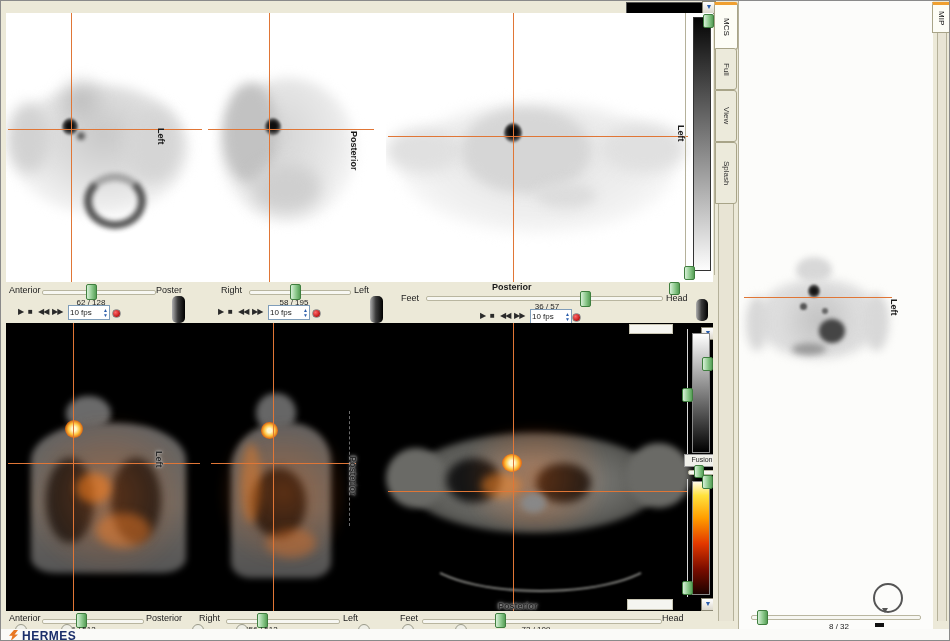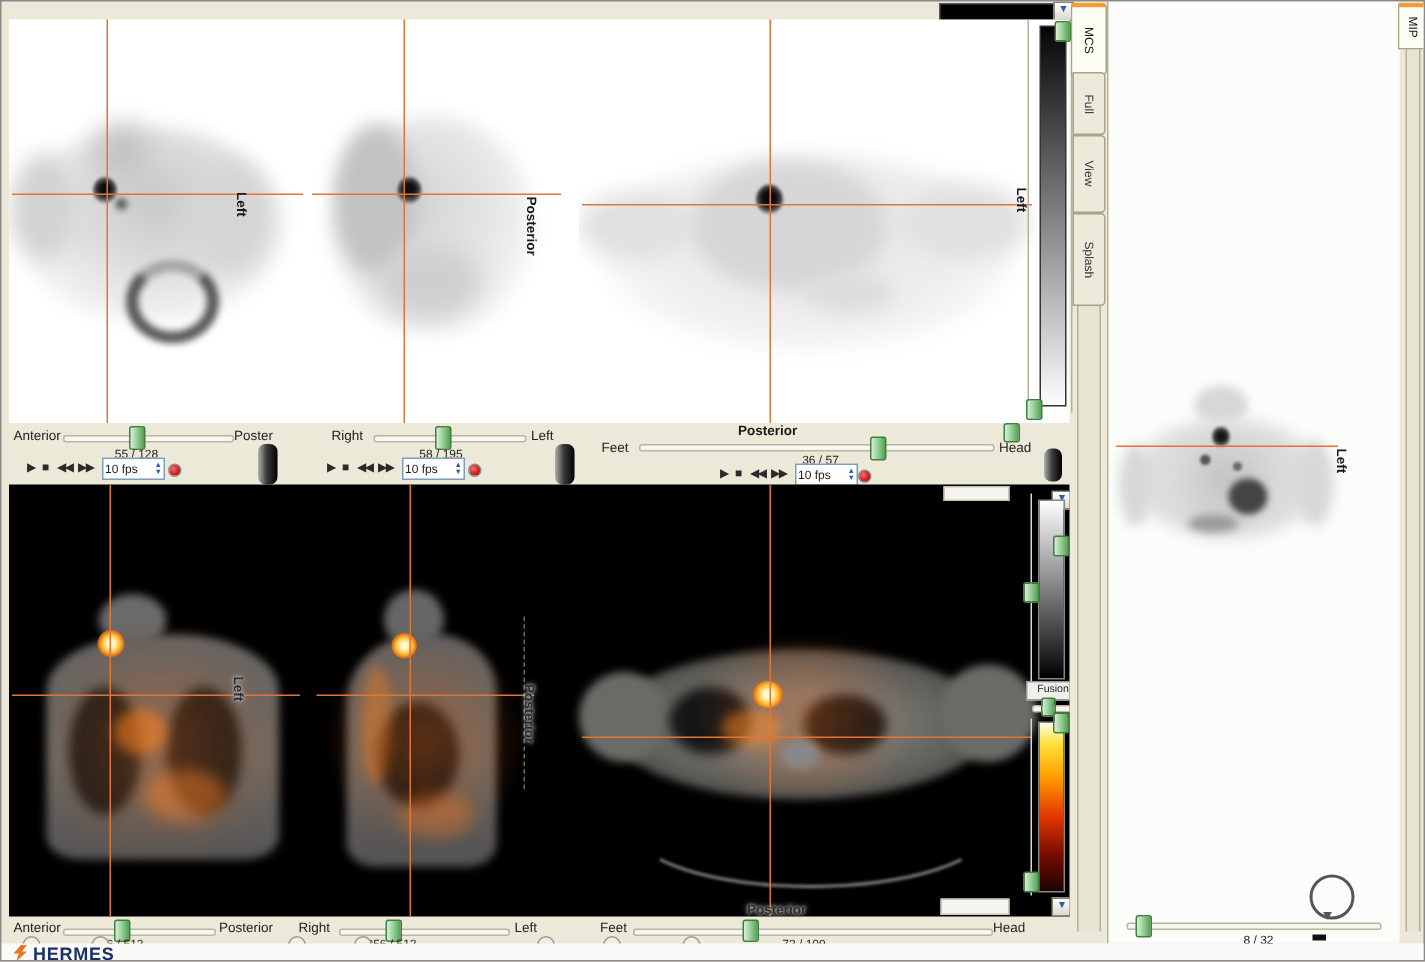--- a/index.html
+++ b/index.html
@@ -84,21 +84,21 @@
   <div class="p" style="left:687px;top:4px;width:16px;height:252px;background:linear-gradient(#050505,#fdfdfd);border:1px solid #333"></div>
   <div class="p handle" style="left:697px;top:1px;height:12px"></div>
   <div class="p handle" style="left:678px;top:253px;height:12px"></div>
 </div>
 
 <div class="p" style="left:5px;top:281px;width:707px;height:41px">
 
   <div class="p slabel" style="left:3px;top:3px">Anterior</div>
   <div class="p track" style="left:36px;top:8px;width:112px"></div>
   <div class="p handle" style="left:80px;top:2px"></div>
-  <div class="p counter" style="left:60px;top:16px;width:50px">55 / 128</div>
+  <div class="p counter" style="left:60px;top:16px;width:50px">62 / 128</div>
   <div class="p slabel" style="left:150px;top:3px">Poster</div>
   <div class="p playbtn" style="left:12px;top:25px">▶</div>
   <div class="p playbtn" style="left:22px;top:25px">■</div>
   <div class="p playbtn" style="left:32px;top:25px">◀◀</div>
   <div class="p playbtn" style="left:46px;top:25px">▶▶</div>
   <div class="p fps" style="left:62px;top:23px;width:38px">
       <span>10 fps</span>
       <span class="spincol">
         <span>▲</span>
         <span>▼</span>

